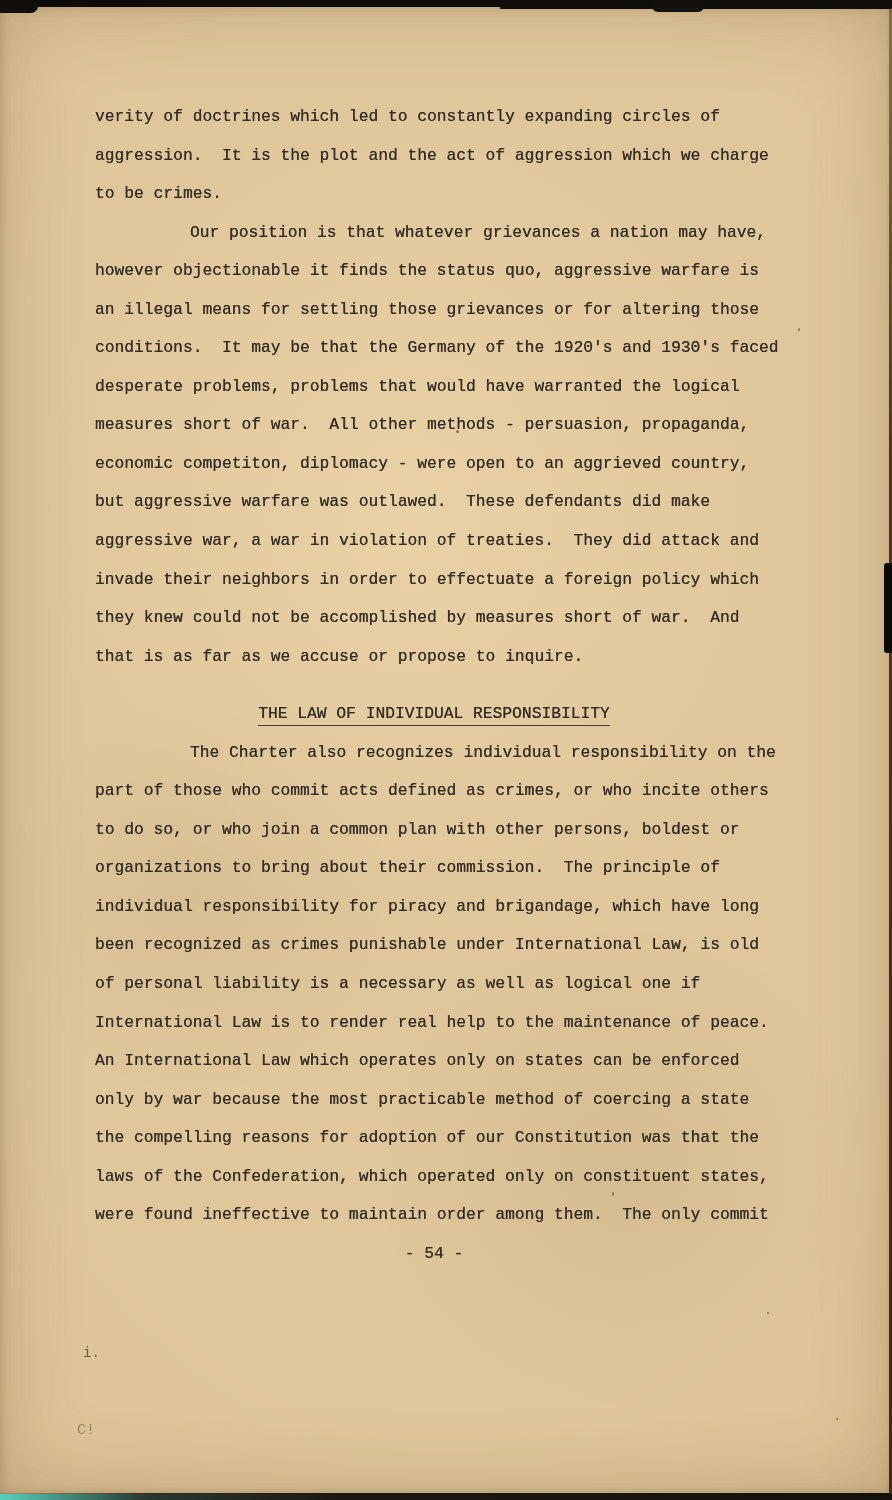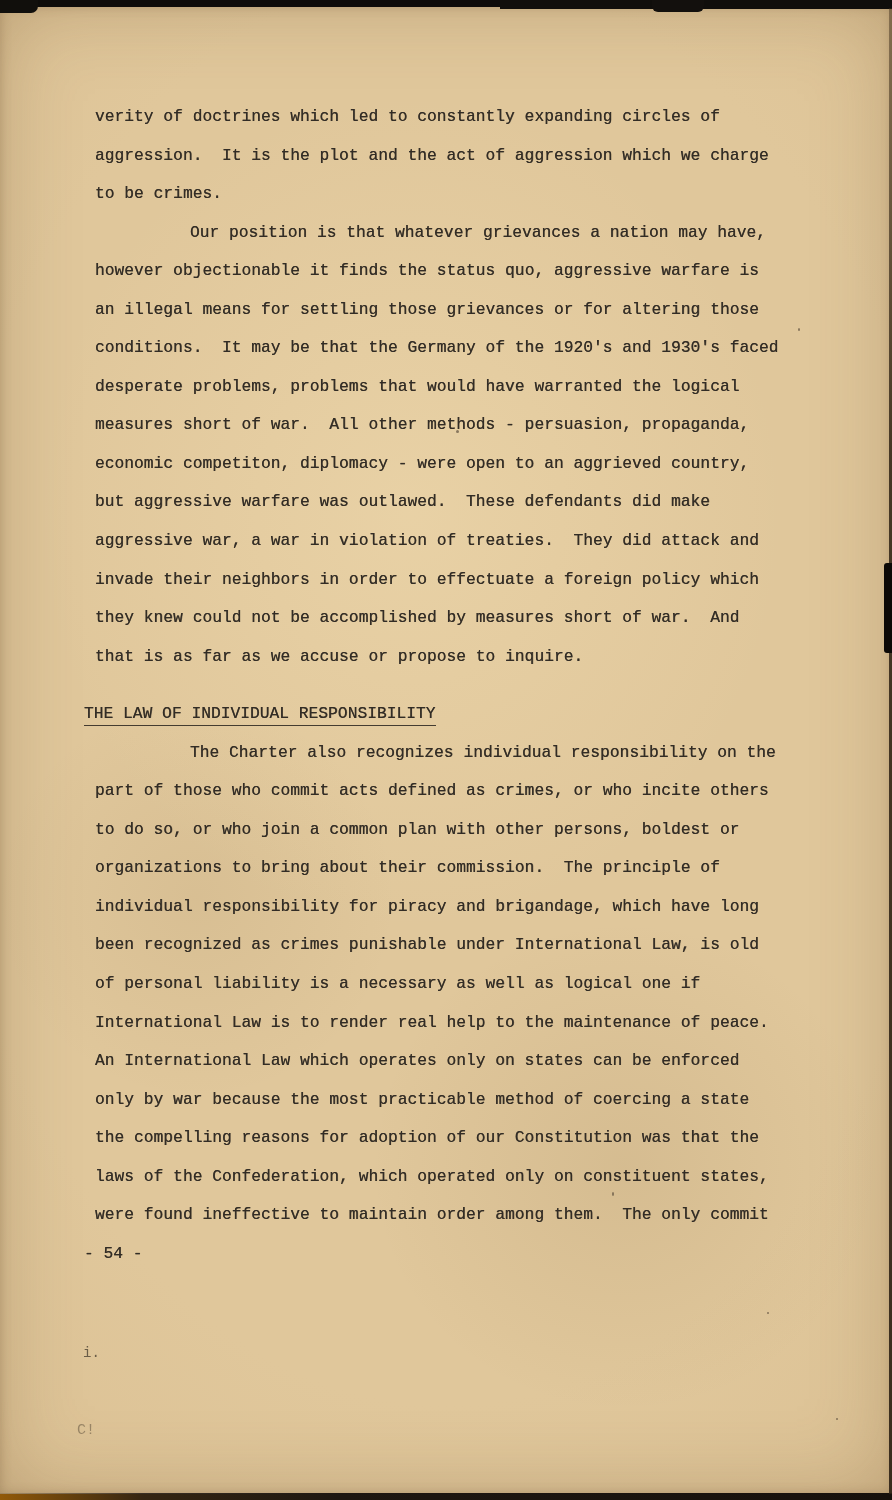--- a/index.html
+++ b/index.html
@@ -5,21 +5,21 @@
   html, body {
     margin: 0;
     padding: 0;
     background: #0f0d0b;
   }
   .scan-root {
     position: relative;
     width: 892px;
     height: 1500px;
     overflow: hidden;
-    background: #a16207;
+    background: #5eead4;
   }
   
   .paper {
     position: absolute;
     left: 0; right: 0; top: 6px; bottom: 6px;
     background:
       radial-gradient(ellipse 60% 40% at 46% 34%, rgba(248,228,184,0.35), rgba(248,228,184,0) 70%),
       radial-gradient(ellipse 38% 22% at 70% 78%, rgba(120,92,52,0.10), rgba(120,92,52,0) 75%),
       radial-gradient(ellipse 30% 18% at 22% 60%, rgba(120,92,52,0.08), rgba(120,92,52,0) 75%),
       radial-gradient(ellipse 140% 120% at 50% 46%, #e0c79b 40%, #d8bc8e 74%, #cbac7c 96%, #c2a171 100%);
@@ -62,21 +62,21 @@
     left: 95px; top: 92px; width: 700px;
     font-family: "Liberation Mono", "DejaVu Sans Mono", monospace;
     font-size: 16.2px;
     line-height: 38.55px;
     color: #322c25;
     letter-spacing: 0.05px;
     text-shadow: 0.3px 0.2px 0 rgba(50,44,37,0.55), 0 0 0.6px rgba(50,44,37,0.4);
   }
   .line { white-space: pre; height: 38.55px; }
   .indent { padding-left: 95px; }
-  .centered { text-align: left; transform: translateX(-11px); }
+  .centered { text-align: center; transform: translateX(-11px); }
   .spacer { height: 19px; }
   .heading-underline {
     border-bottom: 1.9px solid rgba(46,40,33,0.88);
     padding-bottom: 2px;
   }
   .status-underline {
     text-decoration-thickness: 1.5px;
     text-underline-offset: 3.5px;
   }
   

